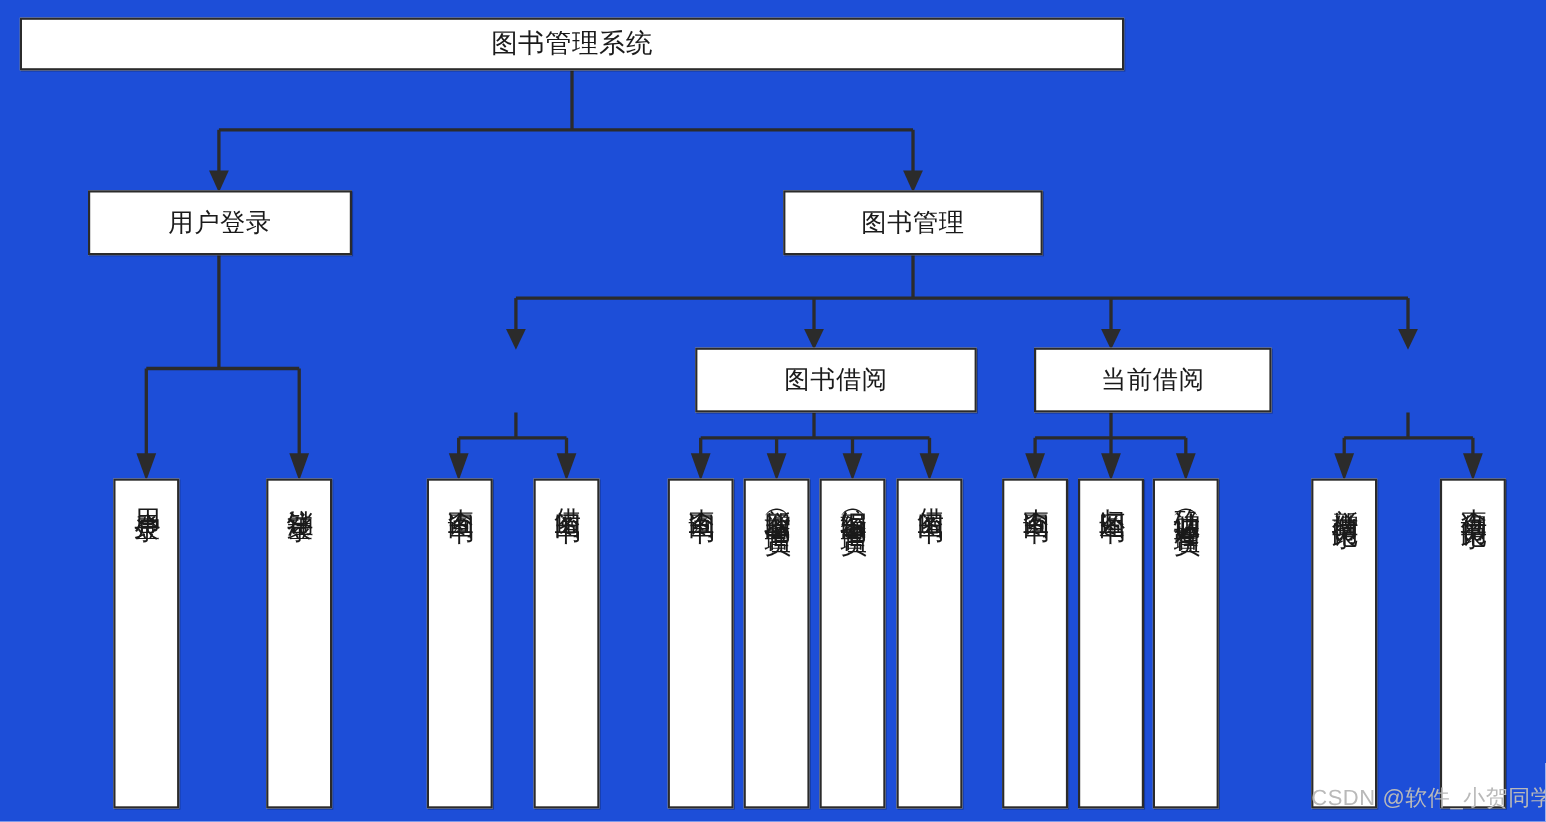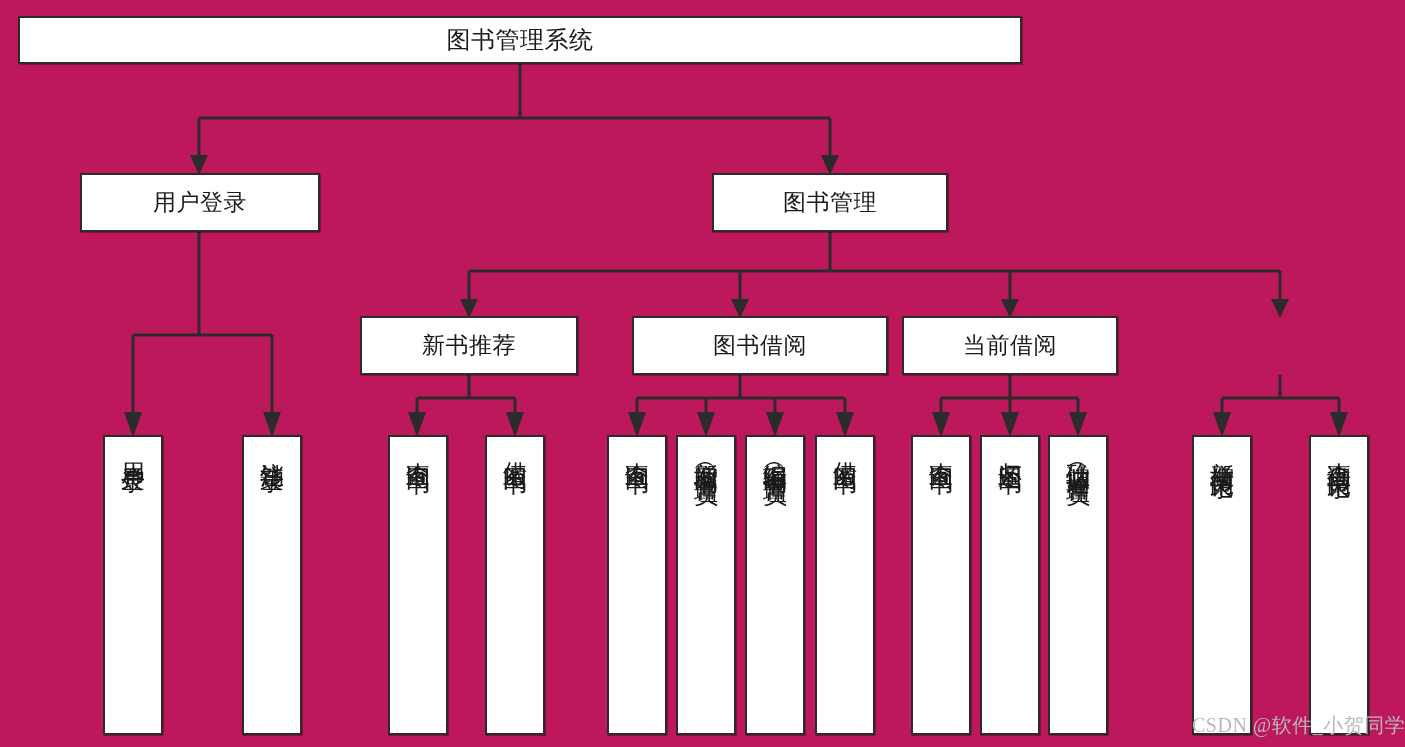--- a/index.html
+++ b/index.html
@@ -9,23 +9,22 @@
     background: #ffffff;
   }
   body {
     font-family: "Liberation Sans", "DejaVu Sans", sans-serif;
     color: #111111;
   }
   #diagram-root {
     position: relative;
     width: 1405px;
     height: 747px;
-    background: #be185d;
+    background: #1d4ed8;
     overflow: hidden;
-    font-family: Liberation Serif, serif;
   }
   #edges-layer {
     position: absolute;
     left: 0;
     top: 0;
     width: 1405px;
     height: 747px;
     pointer-events: none;
   }
   .node {
@@ -167,29 +166,26 @@
   </div>
 
   <div class="node horiz" style="left:80px; top:173px; width:240px; height:59px;">
     <span class="node-label">用户登录</span>
   </div>
 
   <div class="node horiz" style="left:712px; top:173px; width:236px; height:59px;">
     <span class="node-label">图书管理</span>
   </div>
 
-  <div class="node horiz" style="left:360px; top:316px; width:218px; height:59px;">
-    <span class="node-label">新书推荐</span>
-  </div>
 
   <div class="node horiz" style="left:632px; top:316px; width:256px; height:59px;">
     <span class="node-label">图书借阅</span>
   </div>
 
-  <div class="node horiz" style="left:902px; top:316px; width:216px; height:59px;">
+  <div class="node horiz" style="left:940px; top:316px; width:216px; height:59px;">
     <span class="node-label">当前借阅</span>
   </div>
 
 
   <div class="node vert vert-center" style="left:103px; top:435px; width:60px; height:300px;">
     <span class="node-label">用户登录</span>
   </div>
 
   <div class="node vert vert-center" style="left:242px; top:435px; width:60px; height:300px;">
     <span class="node-label">注销登录</span>

